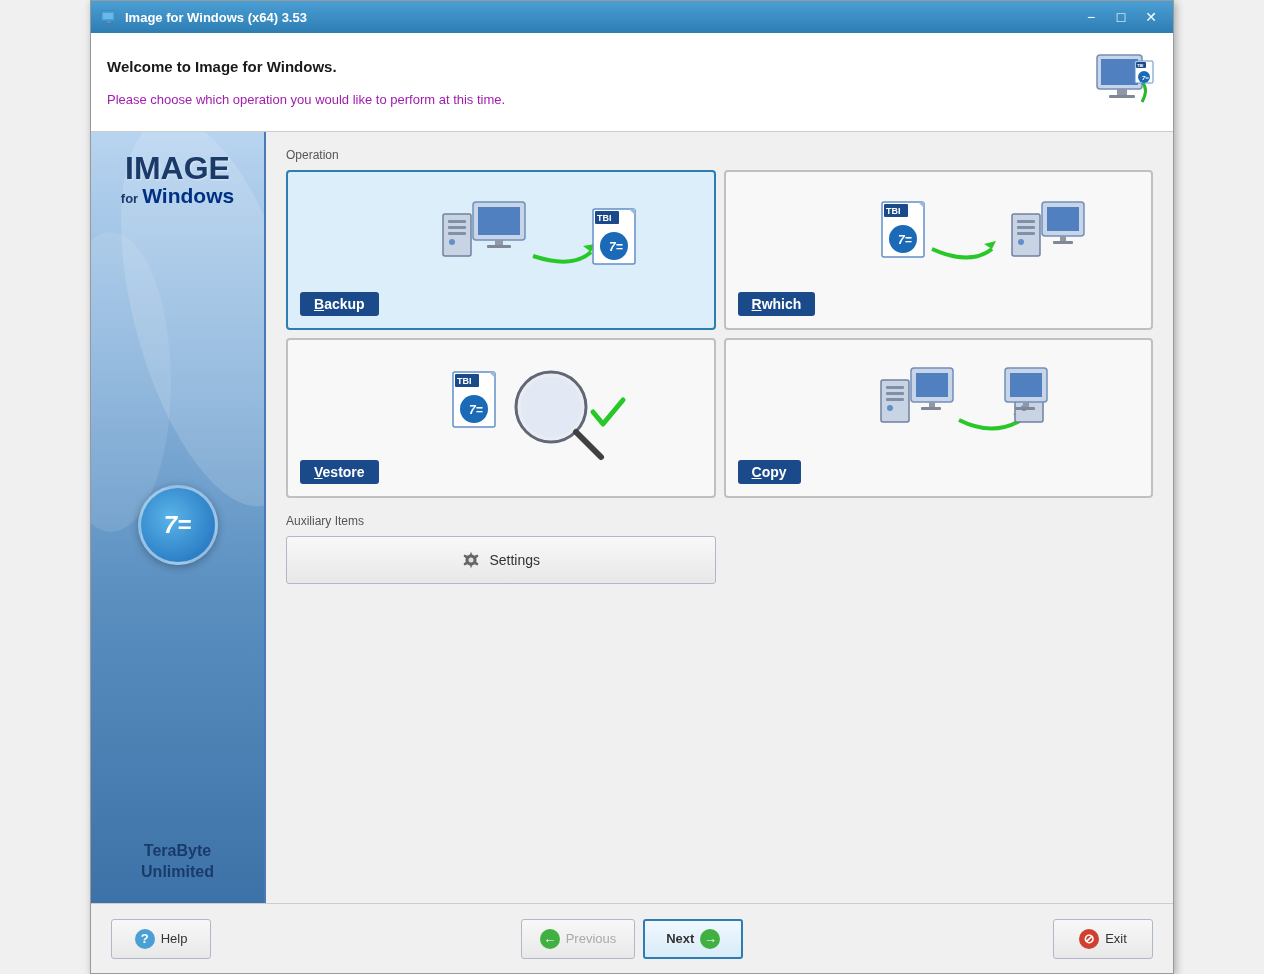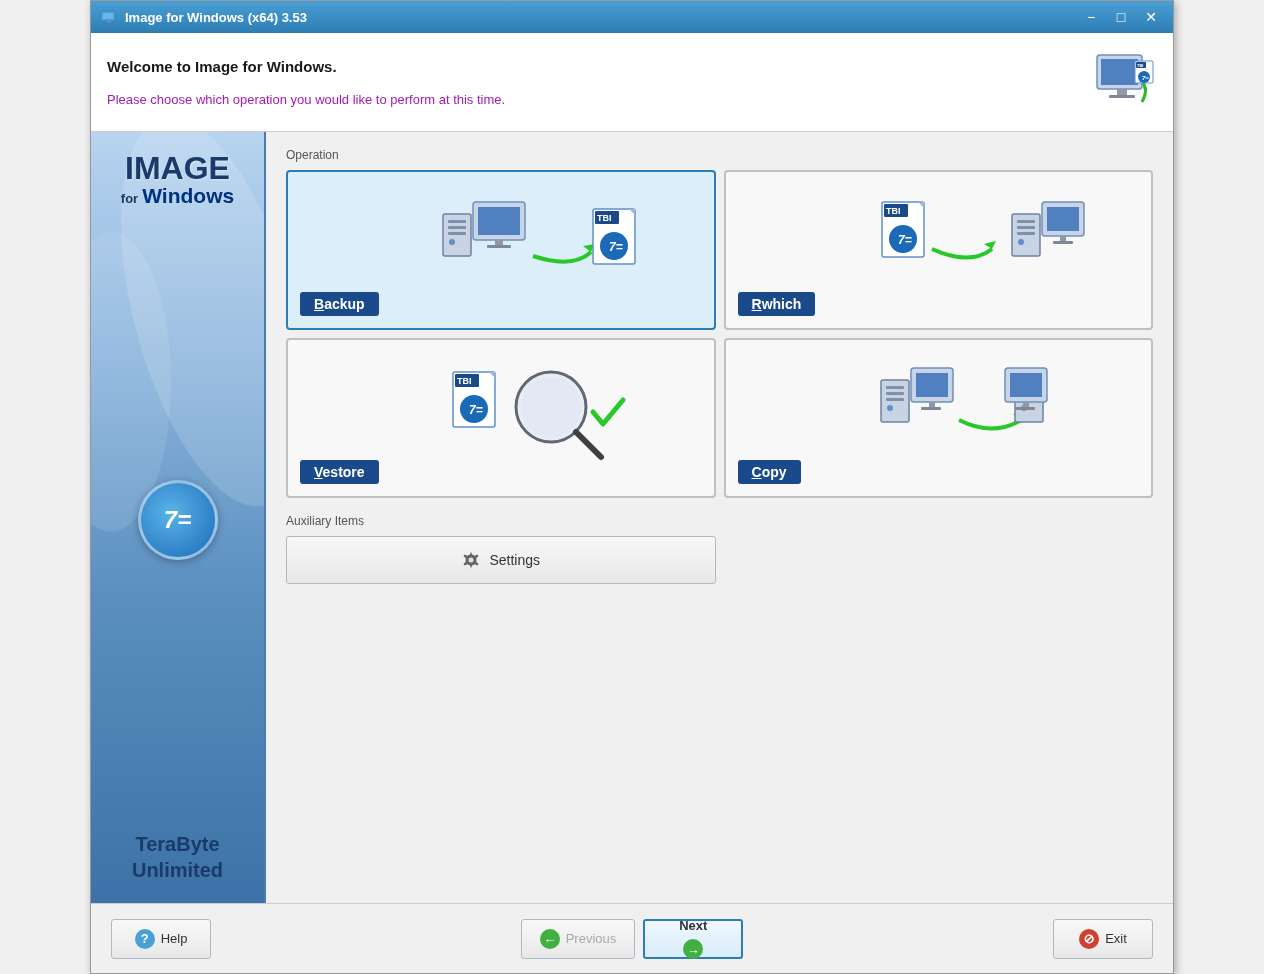--- a/index.html
+++ b/index.html
@@ -161,21 +161,21 @@
       font-weight: bold;
       color: white;
       font-style: italic;
     }
     .sidebar-company {
       text-align: center;
       position: relative;
       z-index: 1;
     }
     .sidebar-company-name {
-      font-size: 20px;
+      font-size: 16px;
       font-weight: bold;
       color: #1a3a6a;
       line-height: 1.3;
     }
 
     
     .right-panel {
       flex: 1;
       padding: 16px 20px;
       display: flex;
@@ -286,21 +286,20 @@
       align-items: center;
       gap: 6px;
       min-width: 100px;
       justify-content: center;
       height: 40px;
     }
     .footer-btn.primary {
       border: 2px solid #2d7db3;
       background: linear-gradient(to bottom, #f0f8ff, #d8ecf8);
       font-weight: bold;
-      flex-direction: column;
     }
     .footer-btn.disabled {
       color: #aaa;
       cursor: default;
     }
 
     
     .icon-circle {
       width: 20px;
       height: 20px;

